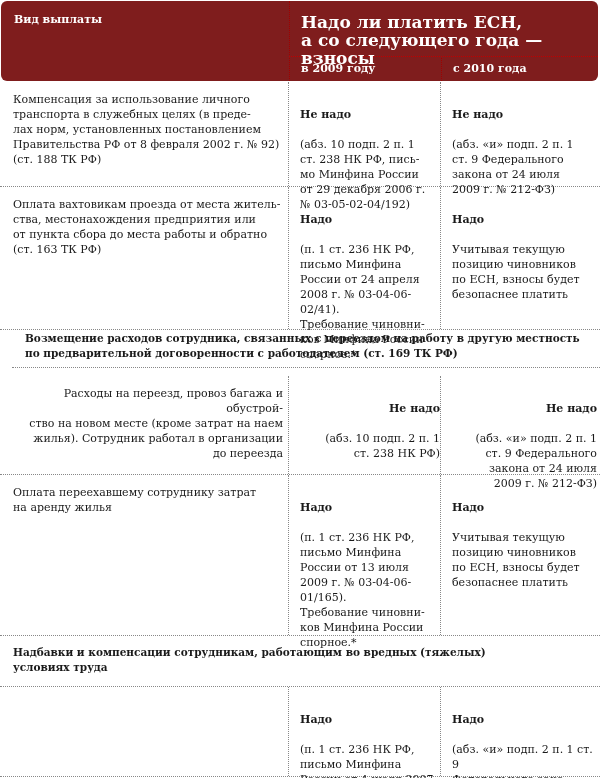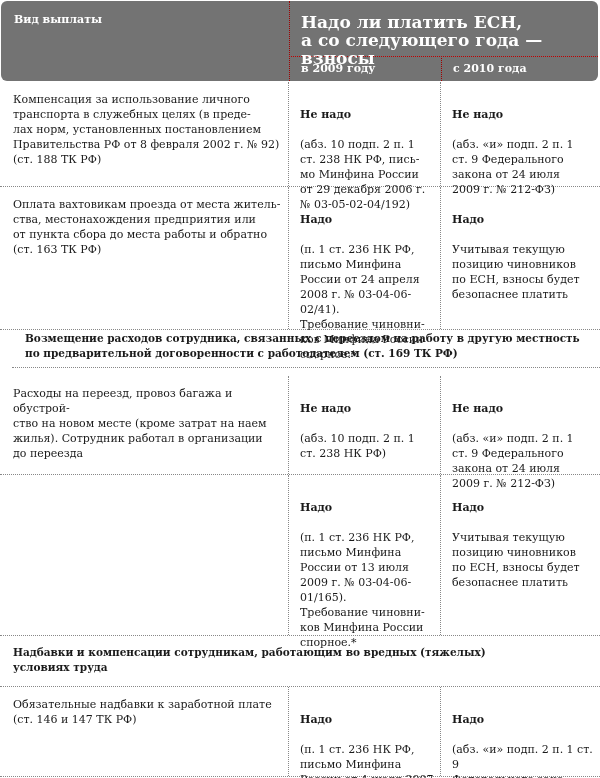--- a/index.html
+++ b/index.html
@@ -23,21 +23,21 @@
   .vl { position: absolute; top: 0; bottom: 0; border-left: 1px dotted #888; }
   .vl1 { left: 288px; }
   .vl2 { left: 440px; }
   .bold { font-weight: bold; display: block; }
   .section { position: absolute; left: 0; width: 600px; border-bottom: 1px dotted #888; }
   .section .t { position: absolute; left: 13px; top: 9px; font-size: 10.5px; line-height: 15px; font-weight: bold; white-space: pre-line; }
 </style>
 </head>
 <body>
 
-<div class="header" style="background: #737373;">
+<div class="header" style="background: #7f1d1d;">
   <div class="h-vline1"></div>
   <div class="h-vline2"></div>
   <div class="h-hline"></div>
   <div class="h-col1">Вид выплаты</div>
   <div class="h-main" style="white-space:pre-line">Надо ли платить ЕСН,
 а со следующего года — взносы</div>
   <div class="h-sub1">в 2009 году</div>
   <div class="h-sub2">с 2010 года</div>
 </div>
 
@@ -91,21 +91,21 @@
 по ЕСН, взносы будет
 безопаснее платить</span>
   </div>
 </div>
 
 <div class="section" style="top:322px;height:45px;margin-left:12px;">
   <div class="t">Возмещение расходов сотрудника, связанных с переездом на работу в другую местность
 по предварительной договоренности с работодателем (ст. 169 ТК РФ)</div>
 </div>
 
-<div class="row" style="top:376px;height:98px;">
+<div class="row" style="top:376px;height:98px;text-align:right;">
   <div class="vl vl1"></div>
   <div class="vl vl2"></div>
   <div class="cell c1">Расходы на переезд, провоз багажа и обустрой-
 ство на новом месте (кроме затрат на наем
 жилья). Сотрудник работал в организации
 до переезда</div>
   <div class="cell c2">
     <span class="bold">Не надо</span>
     <span>(абз. 10 подп. 2 п. 1
 ст. 238 НК РФ)</span>
@@ -115,20 +115,22 @@
     <span>(абз. «и» подп. 2 п. 1
 ст. 9 Федерального
 закона от 24 июля
 2009 г. № 212-ФЗ)</span>
   </div>
 </div>
 
 <div class="row" style="top:475px;height:160px;">
   <div class="vl vl1"></div>
   <div class="vl vl2"></div>
+  <div class="cell c1">Оплата переехавшему сотруднику затрат
+на аренду жилья</div>
   <div class="cell c2">
     <span class="bold">Надо</span>
     <span>(п. 1 ст. 236 НК РФ,
 письмо Минфина
 России от 13 июля
 2009 г. № 03-04-06-
 01/165).
 Требование чиновни-
 ков Минфина России
 спорное.*</span>
@@ -143,22 +145,20 @@
 </div>
 
 <div class="section" style="top:636px;height:50px;padding-left:16px;">
   <div class="t">Надбавки и компенсации сотрудникам, работающим во вредных (тяжелых)
 условиях труда</div>
 </div>
 
 <div class="row" style="top:687px;height:89px;">
   <div class="vl vl1"></div>
   <div class="vl vl2"></div>
-  <div class="cell c1">Обязательные надбавки к заработной плате
-(ст. 146 и 147 ТК РФ)</div>
   <div class="cell c2">
     <span class="bold">Надо</span>
     <span>(п. 1 ст. 236 НК РФ,
 письмо Минфина
 России от 4 июля 2007 г.
 № 03-04-06-01/211)</span>
   </div>
   <div class="cell c3">
     <span class="bold">Надо</span>
     <span>(абз. «и» подп. 2 п. 1 ст. 9

